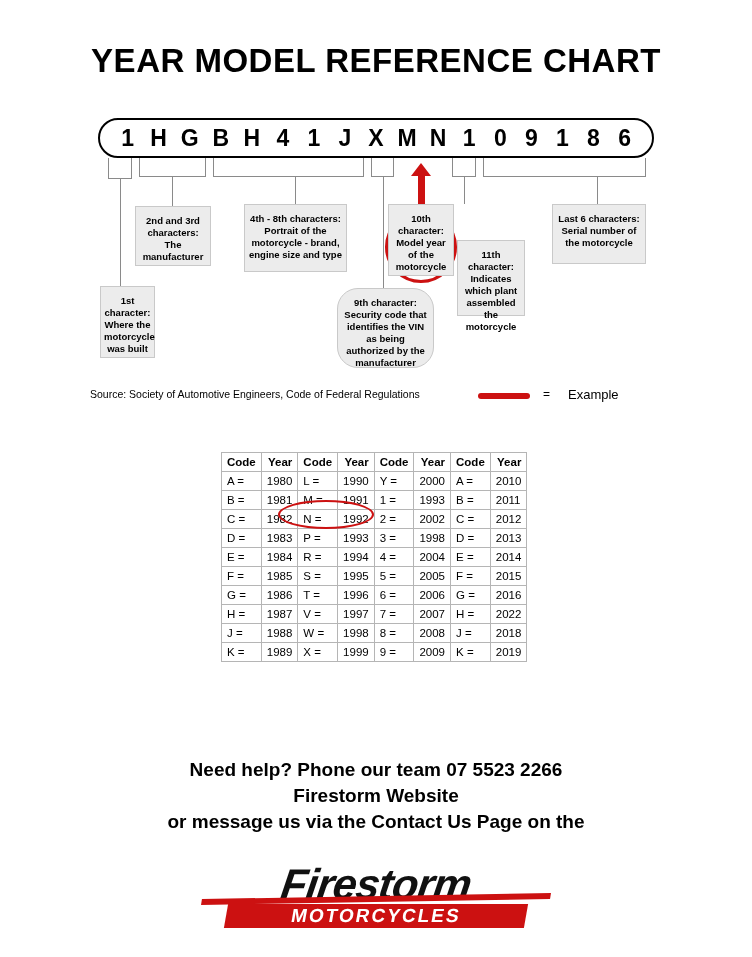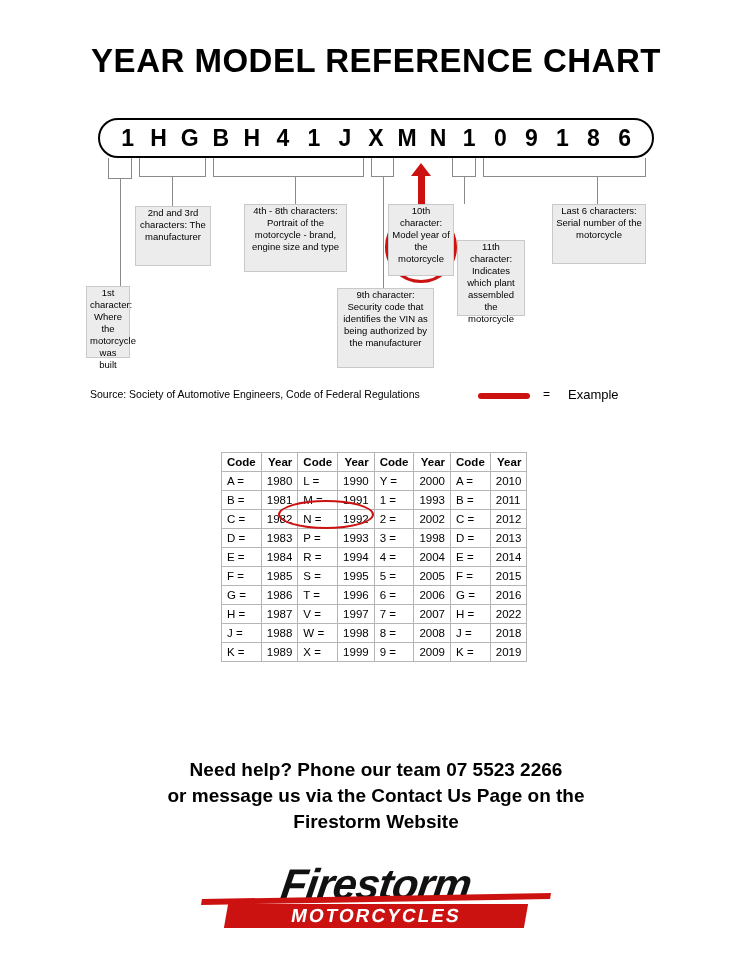--- a/index.html
+++ b/index.html
@@ -61,22 +61,23 @@
 
   
   .note {
     position: absolute;
     background: #ececec;
     border: 1px solid #c9c9c9;
     box-sizing: border-box;
     font-size: 9.5px;
     line-height: 12px;
     text-align: center;
-    padding: 0 3px;
+    padding: 8px 3px;
     color: #000;
+    font-weight: bold;
   }
 
   
   .red-circle {
     position: absolute;
     border: 3px solid #cc1111;
     border-radius: 50%;
     box-sizing: border-box;
   }
   .red-arrow-stem {
@@ -263,27 +264,27 @@
 
 <div class="ln vline" style="left:483px; top:158px; height:18px;"></div>
 <div class="ln vline" style="left:645px; top:158px; height:18px;"></div>
 <div class="ln hline" style="left:483px; top:176px; width:163px;"></div>
 <div class="ln vline" style="left:597px; top:176px; height:28px;"></div>
 
 <div class="red-circle" style="left:385px; top:211px; width:72px; height:72px;"></div>
 <div class="red-arrow-stem" style="left:418px; top:176px; height:44px;"></div>
 <div class="red-arrow-head" style="left:411px; top:163px;"></div>
 
-<div class="note" style="left:86px; top:286px; width:44px; height:72px;">1st character: Where the motorcycle was built</div>
+<div class="note" style="left:100px; top:286px; width:55px; height:72px;">1st character: Where the motorcycle was built</div>
 
 <div class="note" style="left:135px; top:206px; width:76px; height:60px;">2nd and 3rd characters: The manufacturer</div>
 
 <div class="note" style="left:244px; top:204px; width:103px; height:68px;">4th - 8th characters: Portrait of the motorcycle - brand, engine size and type</div>
 
-<div class="note" style="left:337px; top:288px; width:97px; height:80px;">9th character: Security code that identifies the VIN as being authorized by the manufacturer</div>
+<div class="note" style="left:337px; top:288px; width:97px; height:80px;border-radius:21px;">9th character: Security code that identifies the VIN as being authorized by the manufacturer</div>
 
 <div class="note" style="left:388px; top:204px; width:66px; height:72px;">10th character: Model year of the motorcycle</div>
 
 <div class="note" style="left:457px; top:204px; width:68px; height:76px;margin-top:36px;">11th character: Indicates which plant assembled the motorcycle</div>
 
 <div class="note" style="left:552px; top:204px; width:94px; height:60px;">Last 6 characters: Serial number of the motorcycle</div>
 
 <div class="source">Source:  Society of Automotive Engineers, Code of Federal Regulations</div>
 <div class="legend-bar"></div>
 <div class="legend-eq">=</div>
@@ -403,21 +404,21 @@
       <td class="code-cell">K =</td>
       <td class="year-cell">2019</td>
     </tr>
   </tbody>
 </table>
 
 <div class="table-circle"></div>
 
 <div class="help">
   <div>Need help?  Phone our team 07 5523 2266</div>
+  <div>Firestorm Website</div>
   <div>or message us via the Contact Us Page on the</div>
-  <div>Firestorm Website</div>
 </div>
 
 <div class="logo">
   <div class="logo-word">Firestorm</div>
   <div class="logo-swoosh"></div>
   <div class="logo-sub">MOTORCYCLES</div>
 </div>
 
 </body></html>

